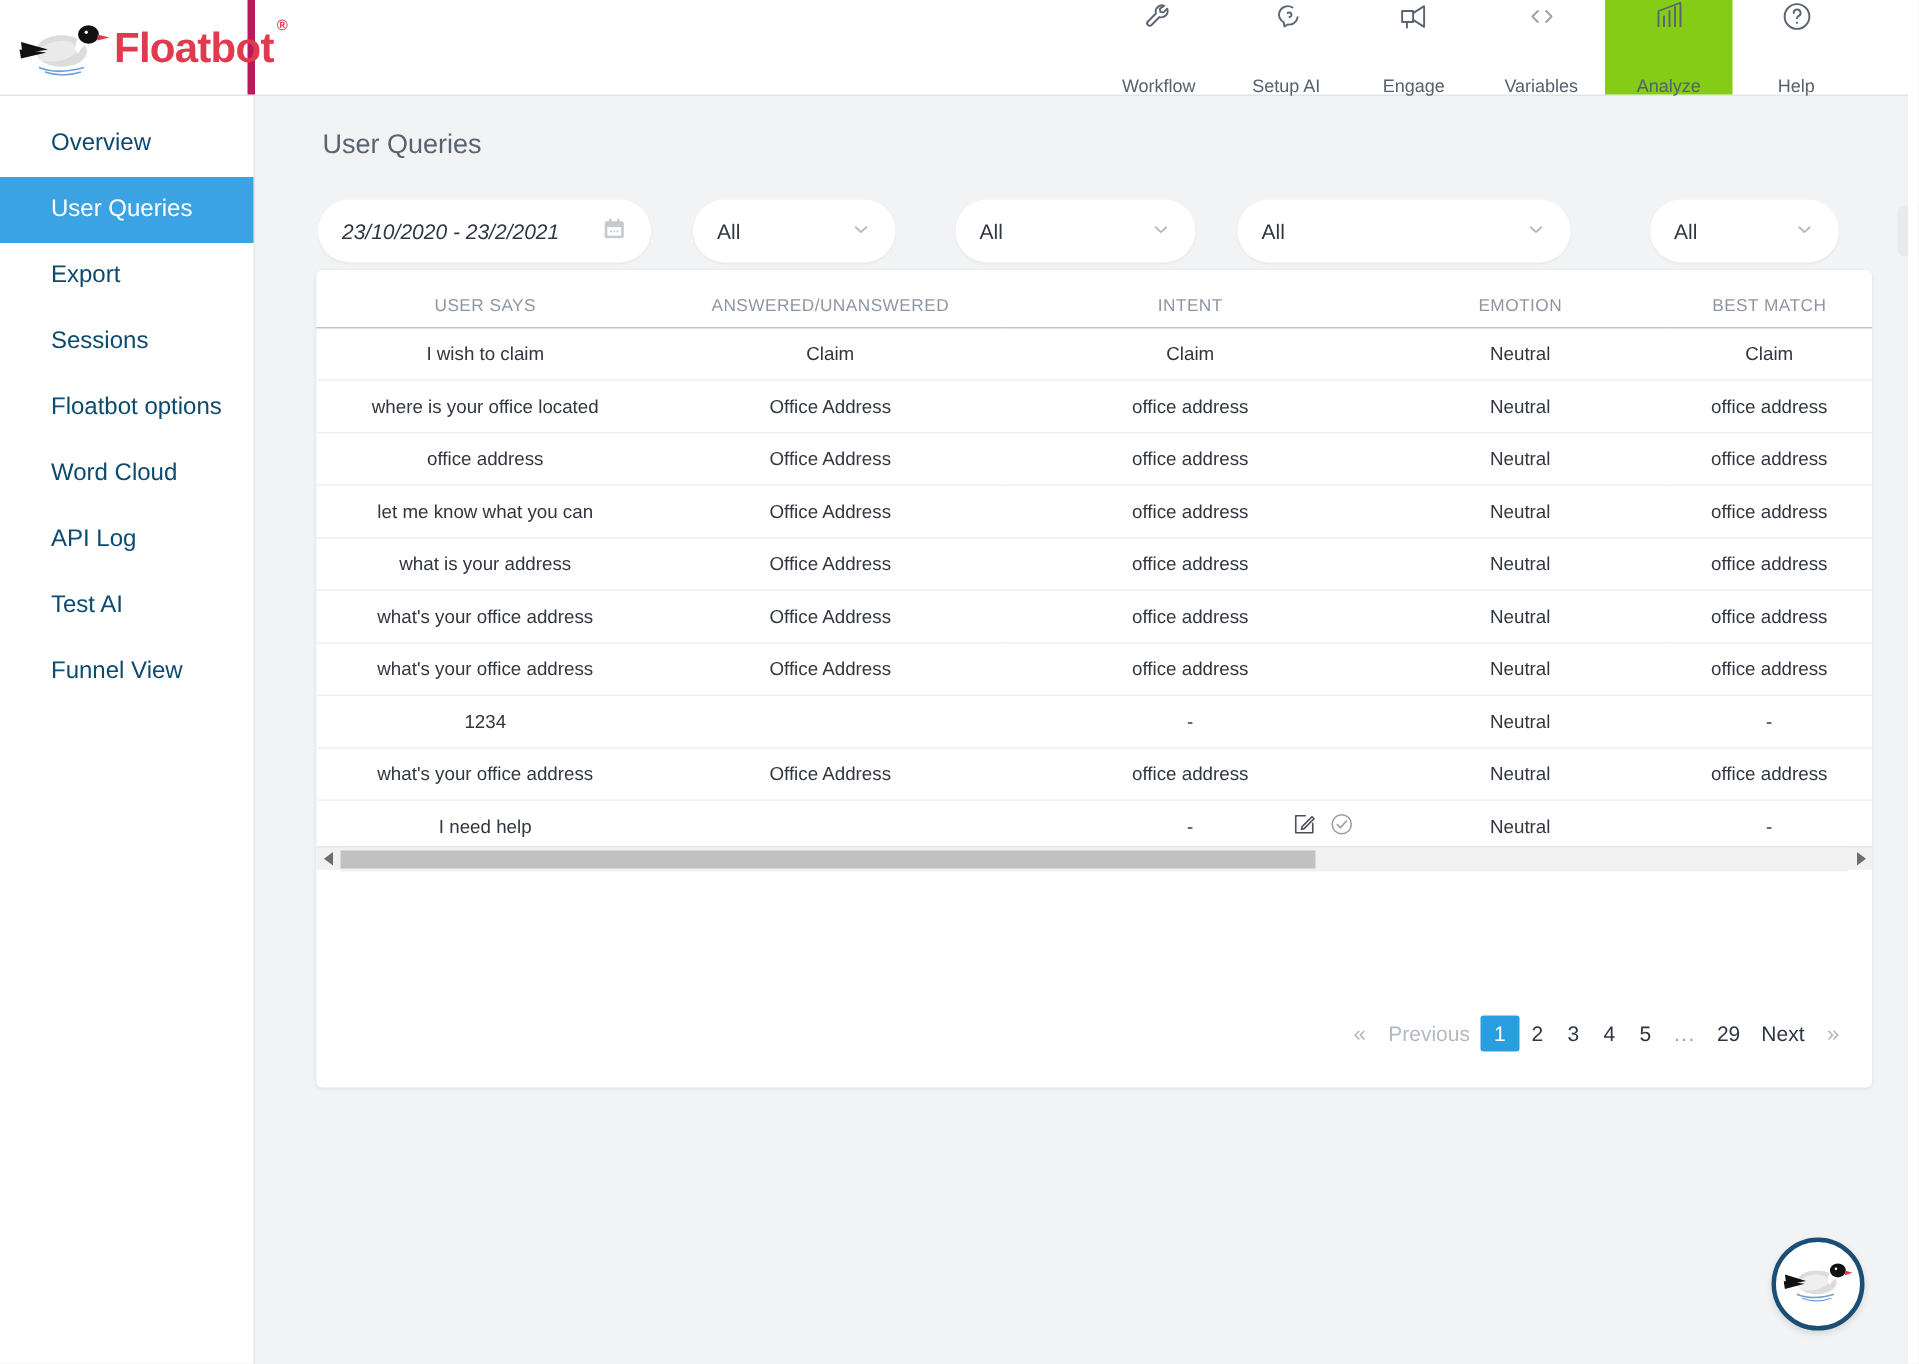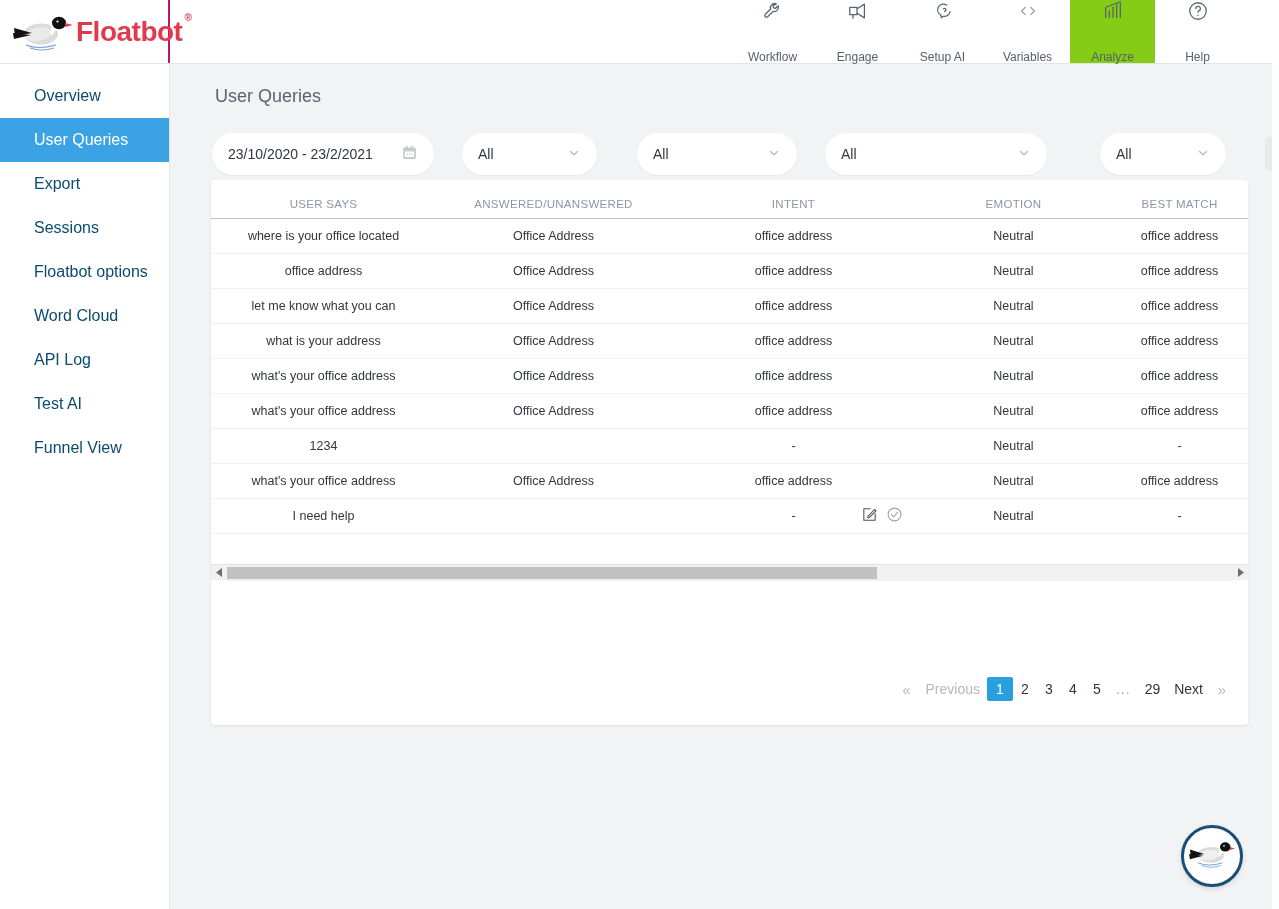--- a/index.html
+++ b/index.html
@@ -15,21 +15,21 @@
     position: absolute; top: 0; left: 0;
     width: 1272px; height: 64px;
     background: #ffffff;
     border-bottom: 1px solid #e3e4e6;
     display: flex; align-items: stretch;
   }
   .brand {
     width: 170px; height: 63px;
     display: flex; align-items: center;
     padding-left: 12px;
-    border-right: 2px solid #be185d;
+    border-right: 5px solid #be185d;
   }
   .brand-logo { width: 62px; height: 40px; flex: 0 0 auto; }
   .brand-word {
     font-size: 28px; font-weight: bold; color: #e03a4e;
     letter-spacing: -0.5px; margin-left: 2px; position: relative;
     font-family: "Liberation Sans", sans-serif;
   }
   .brand-reg {
     font-size: 10px; vertical-align: super; color: #e03a4e;
     position: absolute; top: -4px; right: -9px;
@@ -90,21 +90,21 @@
   }
   .ctrl {
     position: absolute; top: 0; height: 42px;
     background: #ffffff; border-radius: 21px;
     display: flex; align-items: center;
     padding: 0 16px; cursor: pointer;
     box-shadow: 0 1px 2px rgba(0,0,0,0.05);
     font-size: 14px; color: #3d4450;
   }
   .daterange { left: 0; width: 222px; justify-content: space-between; }
-  .daterange .dr-text { font-size: 14px; color: #31363f; }
+  .daterange .dr-text { font-size: 14px; color: #31363f; font-style: italic; }
   .sel1 { left: 250px; width: 135px; }
   .sel2 { left: 425px; width: 160px; }
   .sel3 { left: 613px; width: 222px; }
   .sel4 { left: 888px; width: 126px; }
   .ctrl .sel-val { font-size: 14px; color: #31363f; }
   .ctrl .caret { margin-left: auto; }
   .export-btn {
     position: absolute; left: 1053px; top: 4px;
     height: 34px; padding: 0 14px;
     background: #e9eaec; border-radius: 5px;
@@ -238,36 +238,36 @@
         <svg width="22" height="22" viewBox="0 0 24 24" fill="none" stroke="#5a6472" stroke-width="1.4" stroke-linecap="round" stroke-linejoin="round">
           <path d="M15.5 4.2a4.6 4.6 0 0 0-6.1 5.6L3.6 15.6a1.8 1.8 0 0 0 2.6 2.6l5.8-5.8a4.6 4.6 0 0 0 5.6-6.1l-2.7 2.7-2.3-.4-.4-2.3z"></path>
         </svg>
       </span>
       <span class="topnav-label">Workflow</span>
     </div>
 
     <div class="topnav-item">
       <span class="ic">
         <svg width="22" height="22" viewBox="0 0 24 24" fill="none" stroke="#5a6472" stroke-width="1.4" stroke-linecap="round" stroke-linejoin="round">
+          <path d="M16 5.5c-3.3-2.2-8-.7-9.4 2.9-1.2 3 .2 6.3 3 7.8l.6 3.1 2.3-1.5c3.5.6 6.7-1.8 7.2-5.2"></path>
+          <path d="M12.5 9.5c.9-.8 2.3-.5 2.7.7.3 1-.4 2-1.4 2.2"></path>
+        </svg>
+      </span>
+      <span class="topnav-label">Setup AI</span>
+    </div>
+
+    <div class="topnav-item">
+      <span class="ic">
+        <svg width="22" height="22" viewBox="0 0 24 24" fill="none" stroke="#5a6472" stroke-width="1.4" stroke-linecap="round" stroke-linejoin="round">
           <rect x="3" y="8" width="8" height="8"></rect>
           <path d="M11 9.5 L19 4.5 V19.5 L11 14.5"></path>
           <path d="M6.5 16 V20"></path>
         </svg>
       </span>
       <span class="topnav-label">Engage</span>
-    </div>
-
-    <div class="topnav-item">
-      <span class="ic">
-        <svg width="22" height="22" viewBox="0 0 24 24" fill="none" stroke="#5a6472" stroke-width="1.4" stroke-linecap="round" stroke-linejoin="round">
-          <path d="M16 5.5c-3.3-2.2-8-.7-9.4 2.9-1.2 3 .2 6.3 3 7.8l.6 3.1 2.3-1.5c3.5.6 6.7-1.8 7.2-5.2"></path>
-          <path d="M12.5 9.5c.9-.8 2.3-.5 2.7.7.3 1-.4 2-1.4 2.2"></path>
-        </svg>
-      </span>
-      <span class="topnav-label">Setup AI</span>
     </div>
 
     <div class="topnav-item">
       <span class="ic">
         <svg width="22" height="22" viewBox="0 0 24 24" fill="none" stroke="#9aa1ab" stroke-width="1.4" stroke-linecap="round" stroke-linejoin="round">
           <path d="M9 8 L5 12 L9 16"></path>
           <path d="M15 8 L19 12 L15 16"></path>
         </svg>
       </span>
       <span class="topnav-label">Variables</span>
@@ -407,20 +407,27 @@
           <tr>
             <th>USER SAYS</th>
             <th>ANSWERED/UNANSWERED</th>
             <th>INTENT</th>
             <th>EMOTION</th>
             <th>BEST MATCH</th>
           </tr>
         </thead>
         <tbody>
 
+          <tr>
+            <td>I wish to claim</td>
+            <td>Claim</td>
+            <td>Claim</td>
+            <td>Neutral</td>
+            <td>Claim</td>
+          </tr>
 
           <tr>
             <td>where is your office located</td>
             <td>Office Address</td>
             <td>office address</td>
             <td>Neutral</td>
             <td>office address</td>
           </tr>
 
           <tr>

